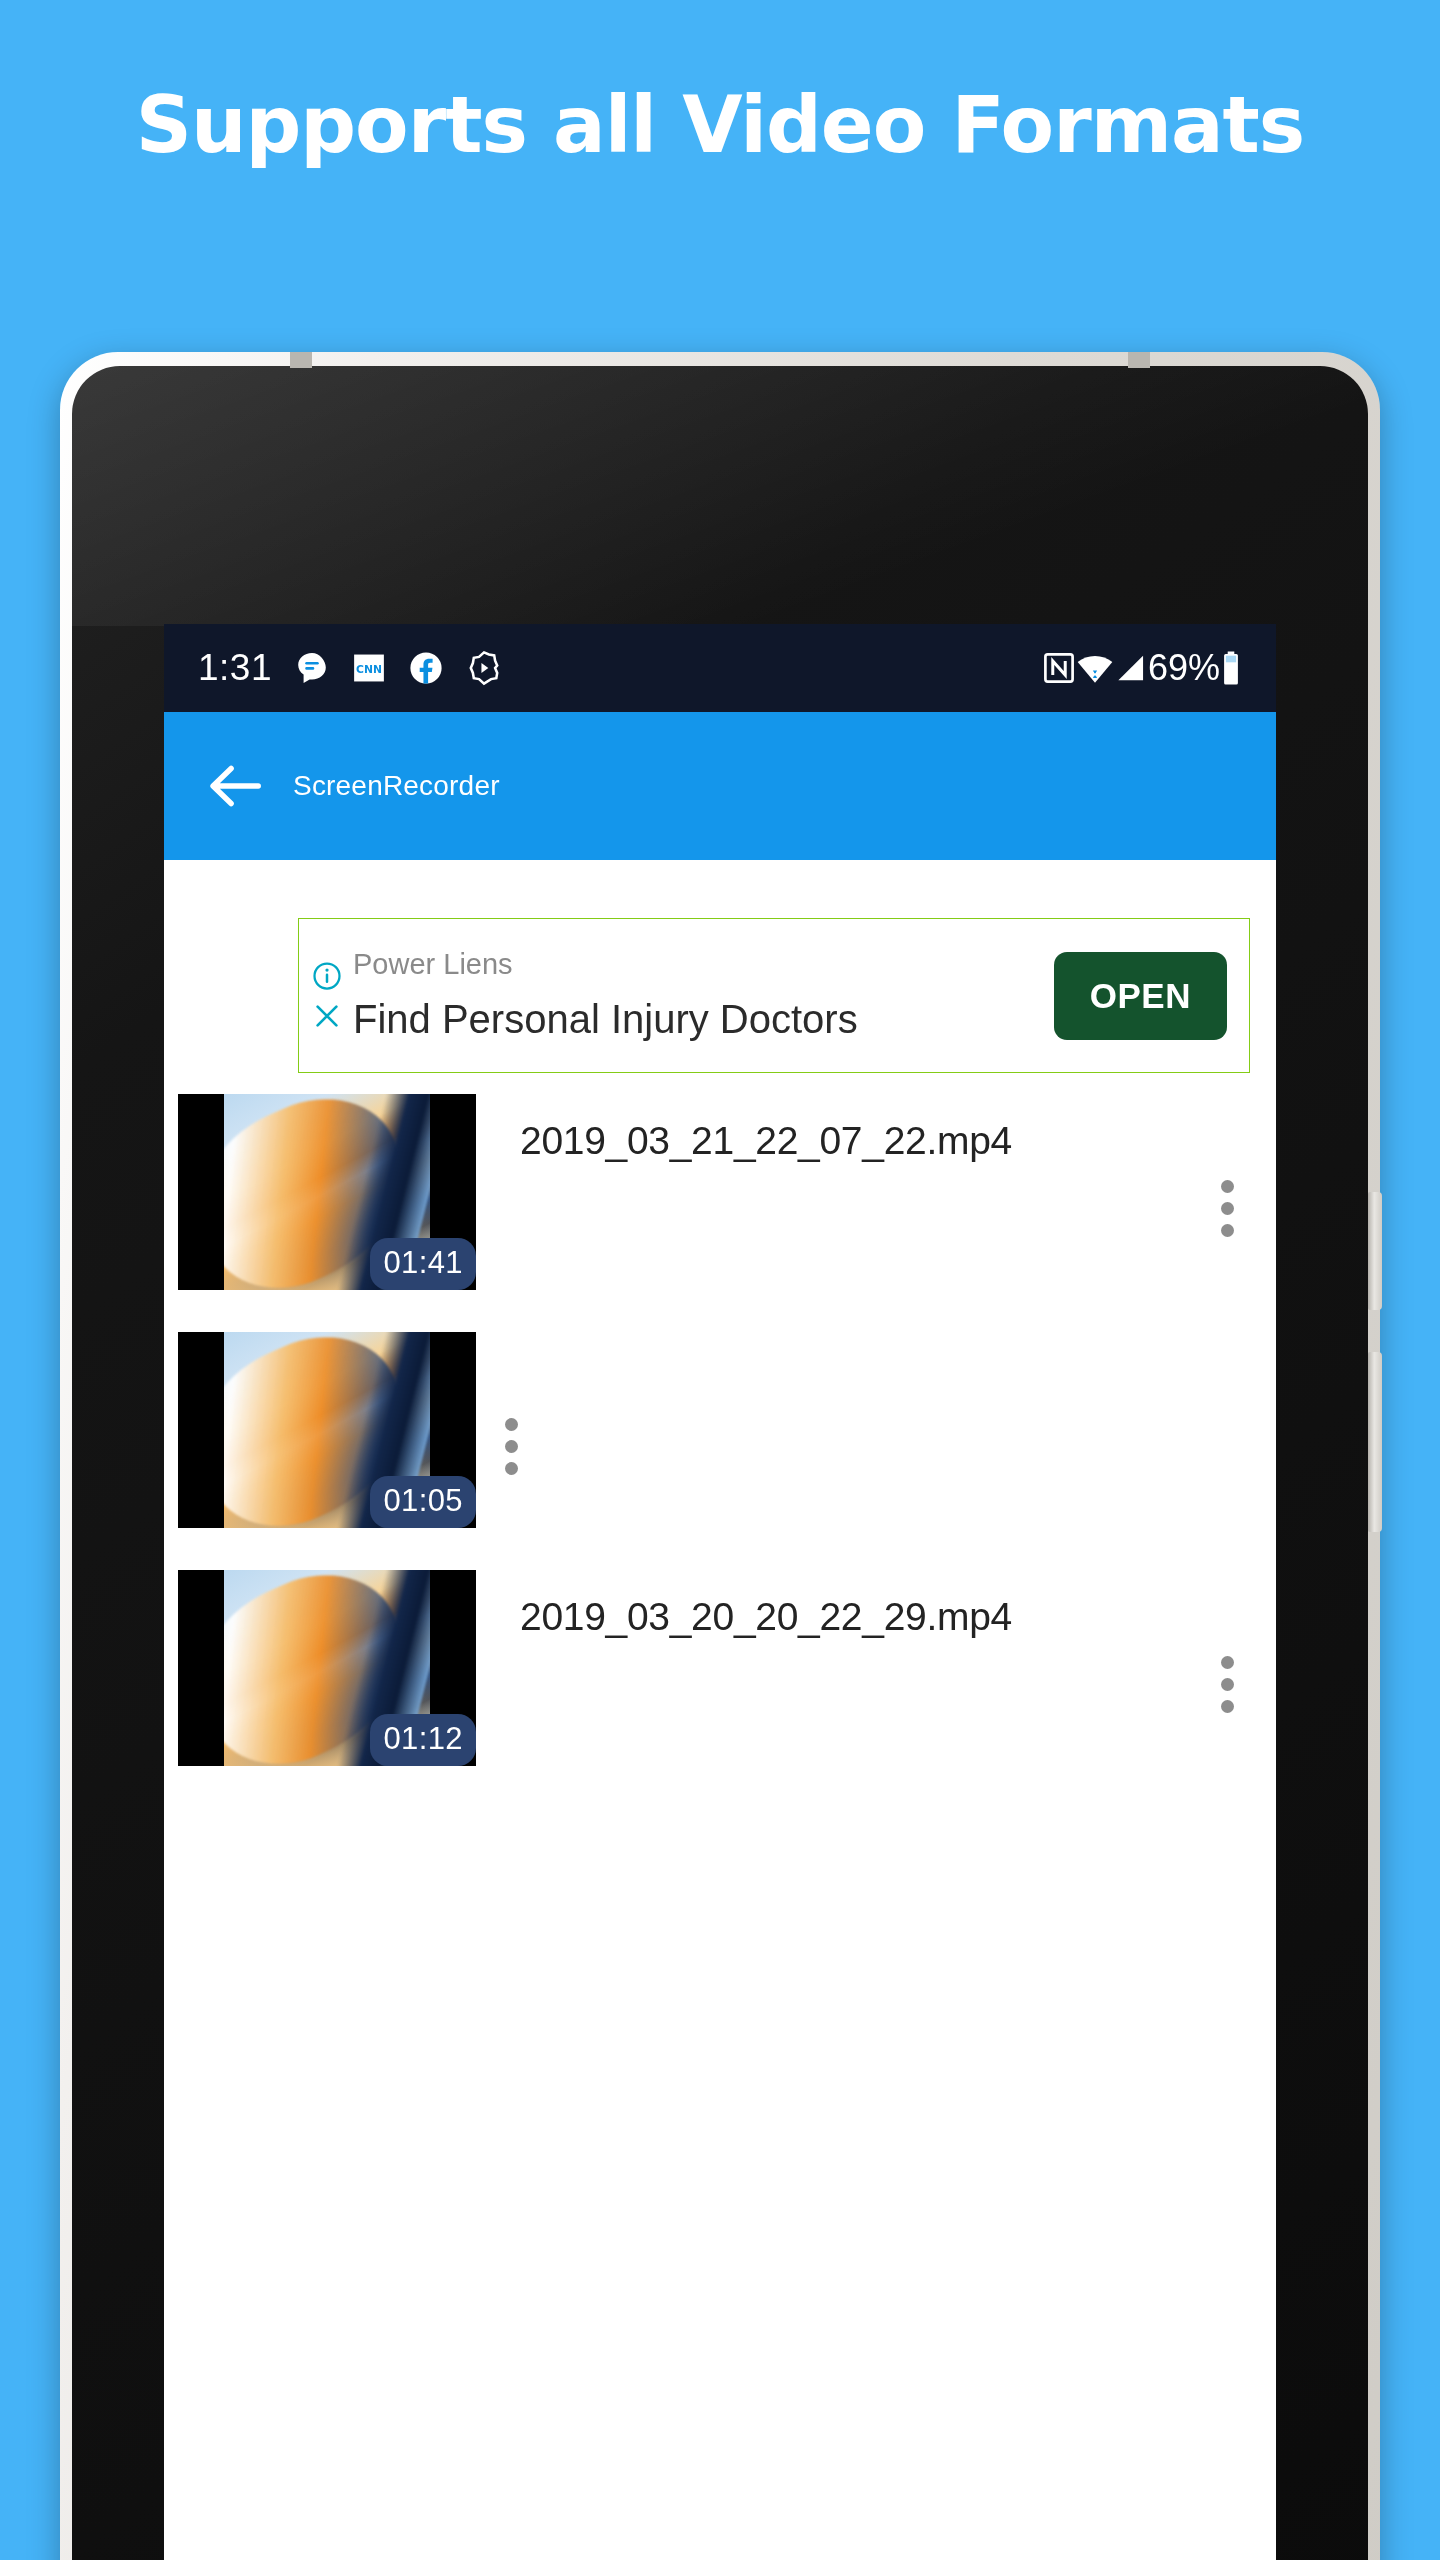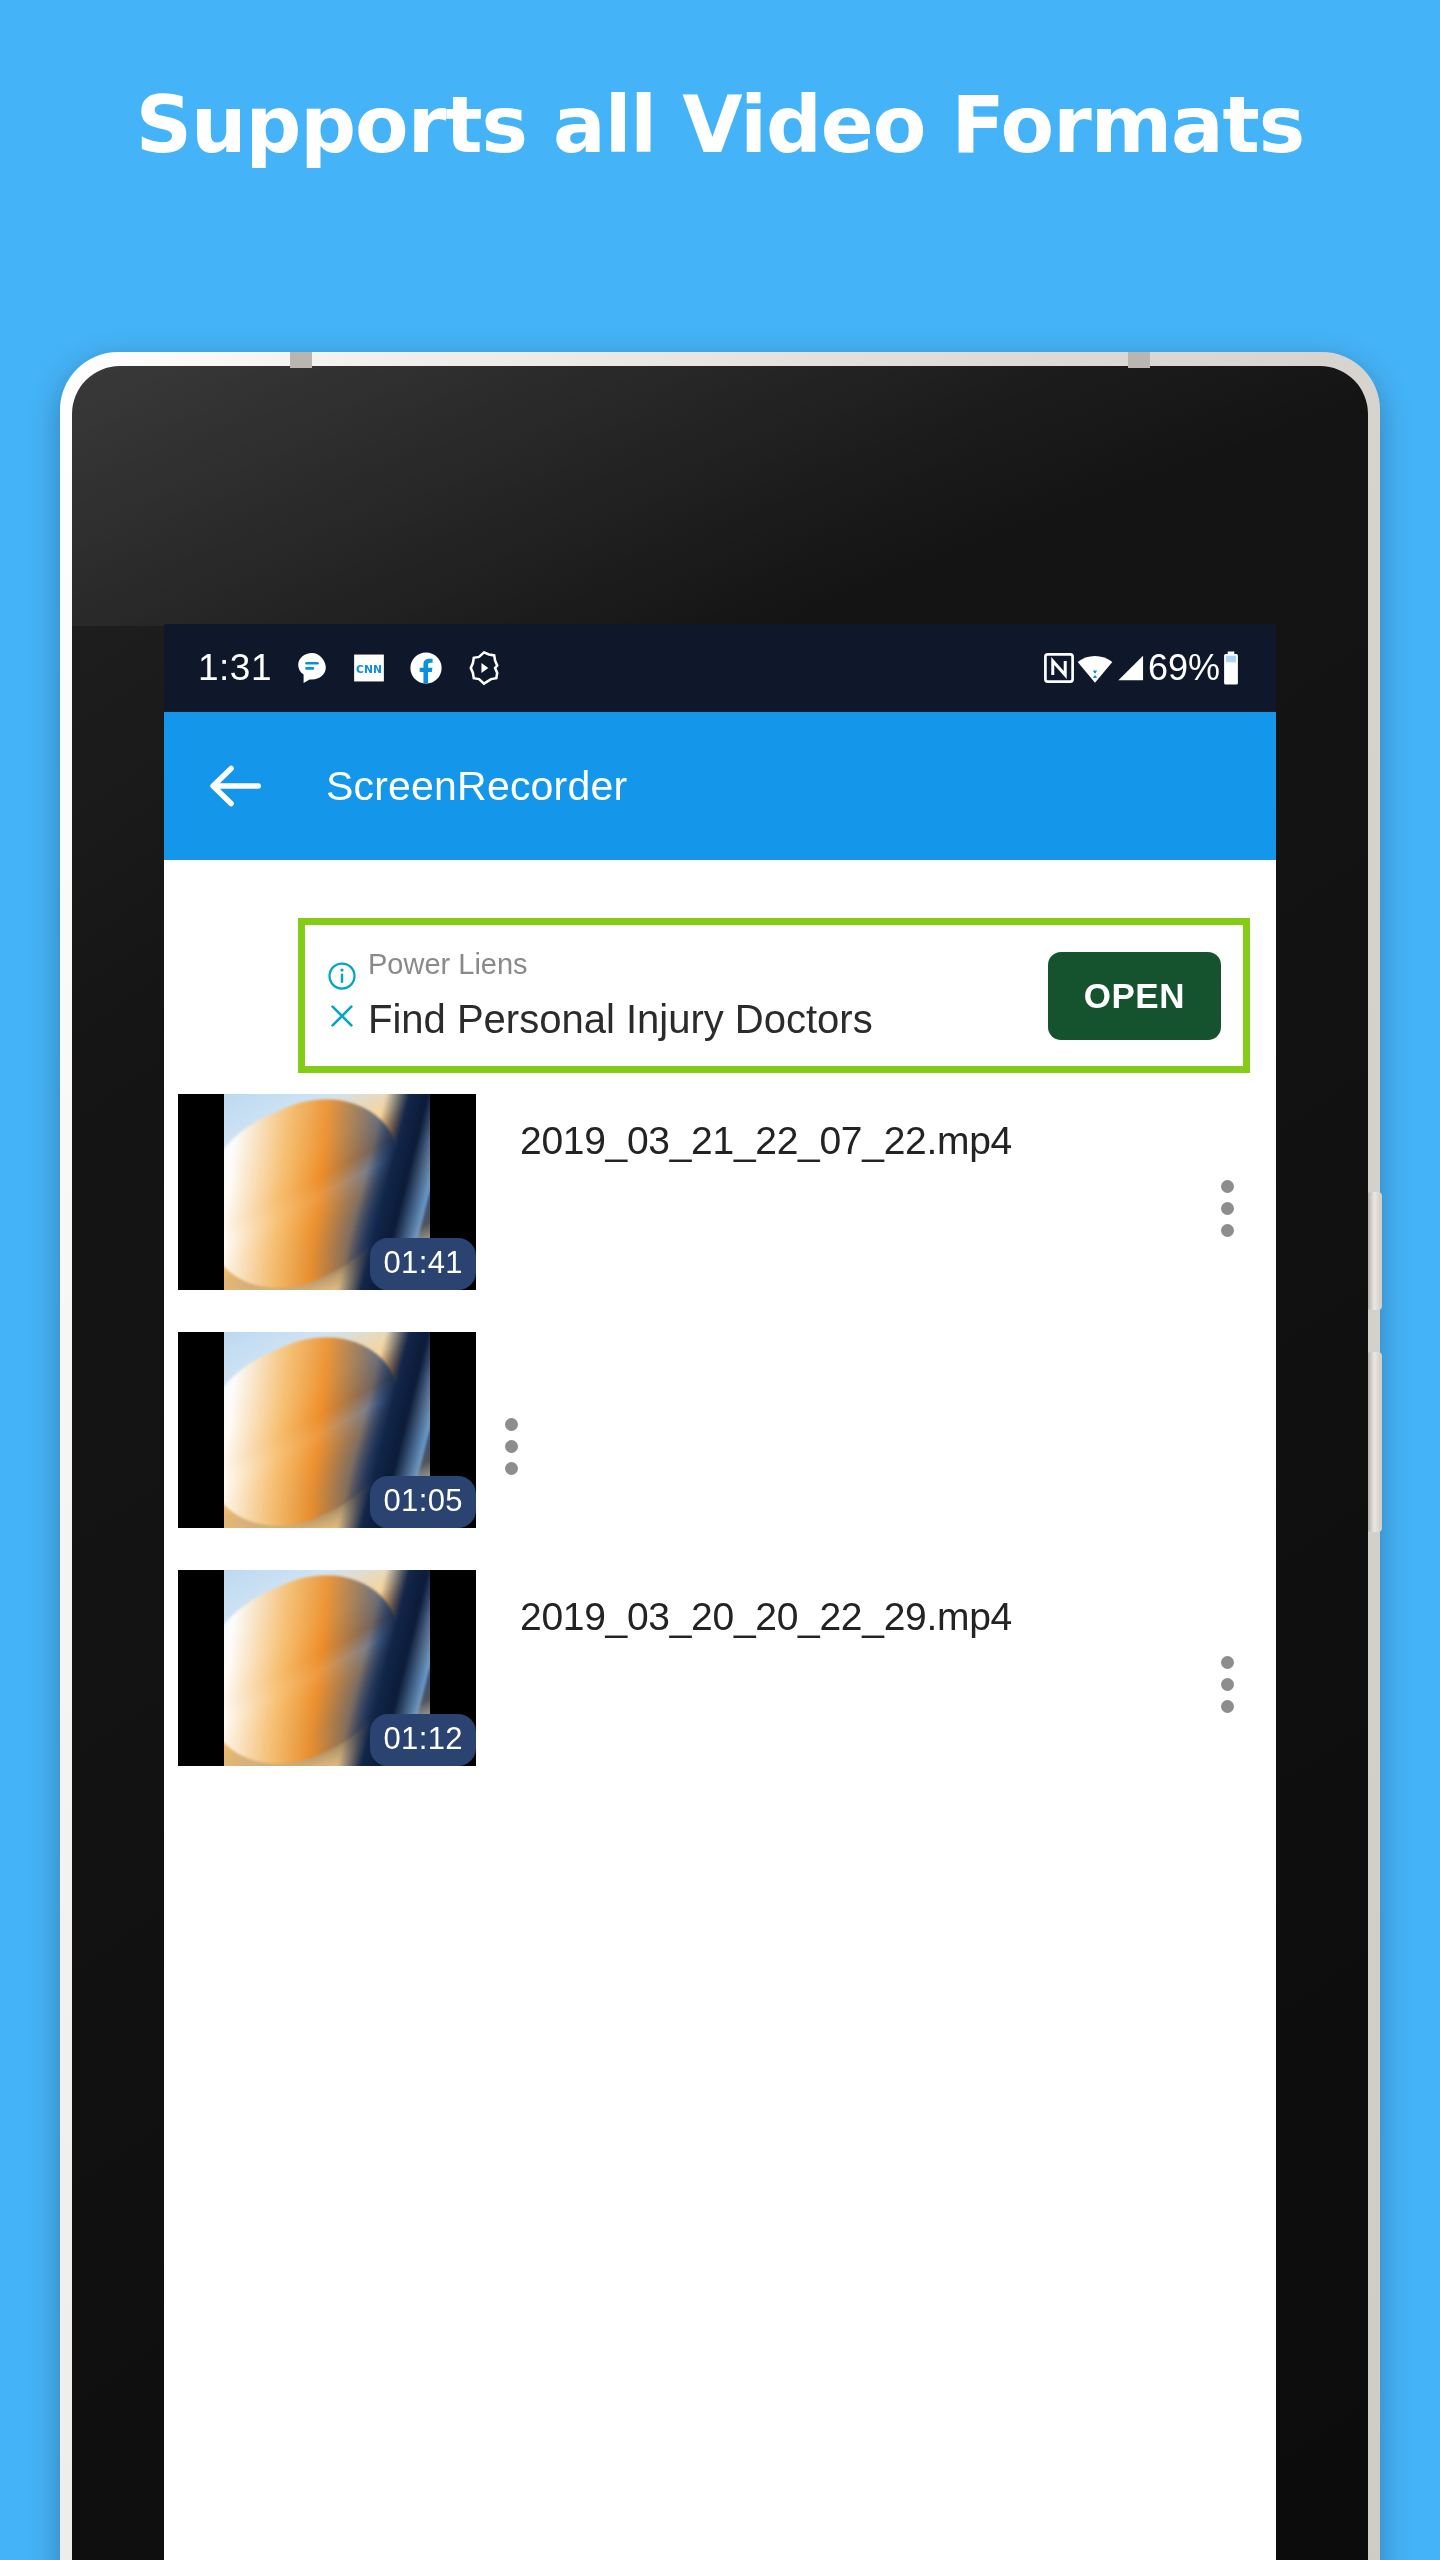--- a/index.html
+++ b/index.html
@@ -114,38 +114,37 @@
   
   .app-bar{
     height:148px;
     background:#1496eb;
     display:flex; align-items:center;
     padding:0 40px;
   }
   .back-arrow{ width:62px; height:62px; flex:none; }
   .app-title{
     color:#ffffff;
-    font-size:41px;
-    margin-left:60px;
+    font-size:28px;
+    margin-left:27px;
     letter-spacing:.2px;
   }
 
   
   .content{ background:#fff; height:calc(100% - 236px); position:relative; }
 
   
   .ad-banner{
     margin:58px 26px 0 134px;
     height:155px;
-    border:7px solid #84cc16;
+    border:1px solid #84cc16;
     background:#fff;
     display:flex;
     align-items:center;
     position:relative;
-    padding-left:9px;
   }
   .ad-marks{
     width:50px;
     height:100%;
     display:flex;
     flex-direction:column;
     justify-content:center;
     align-items:center;
     gap:10px;
     padding-left:6px;

